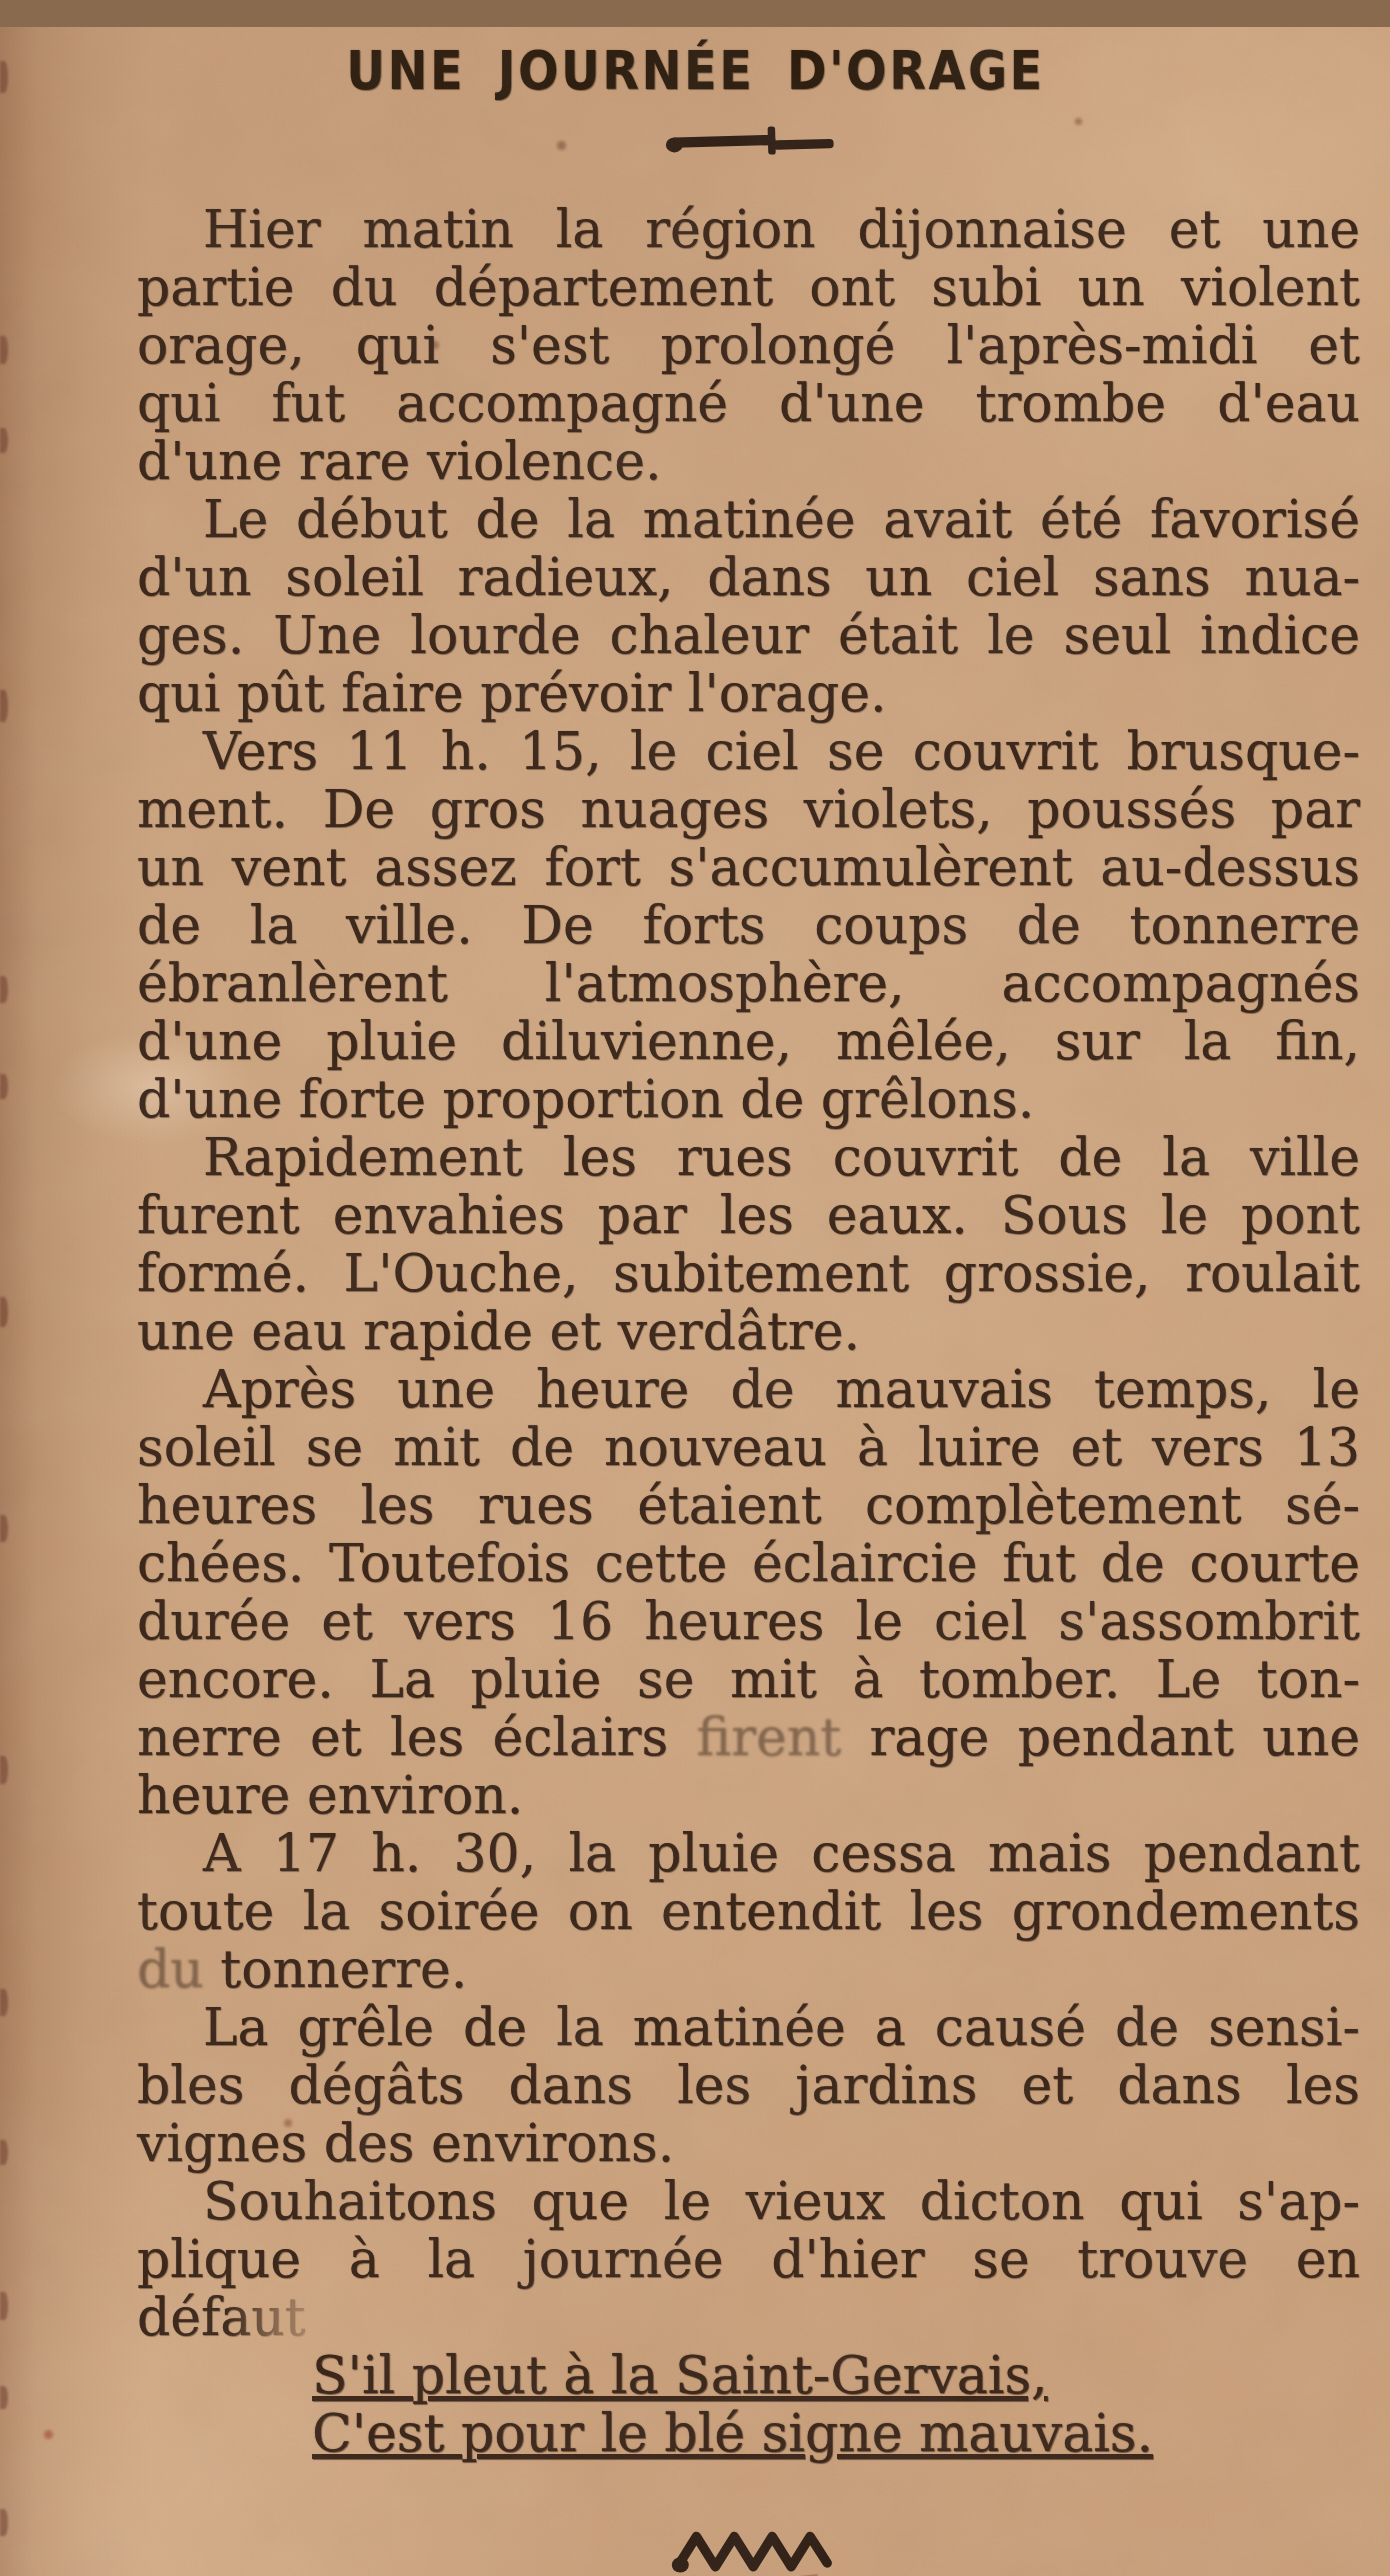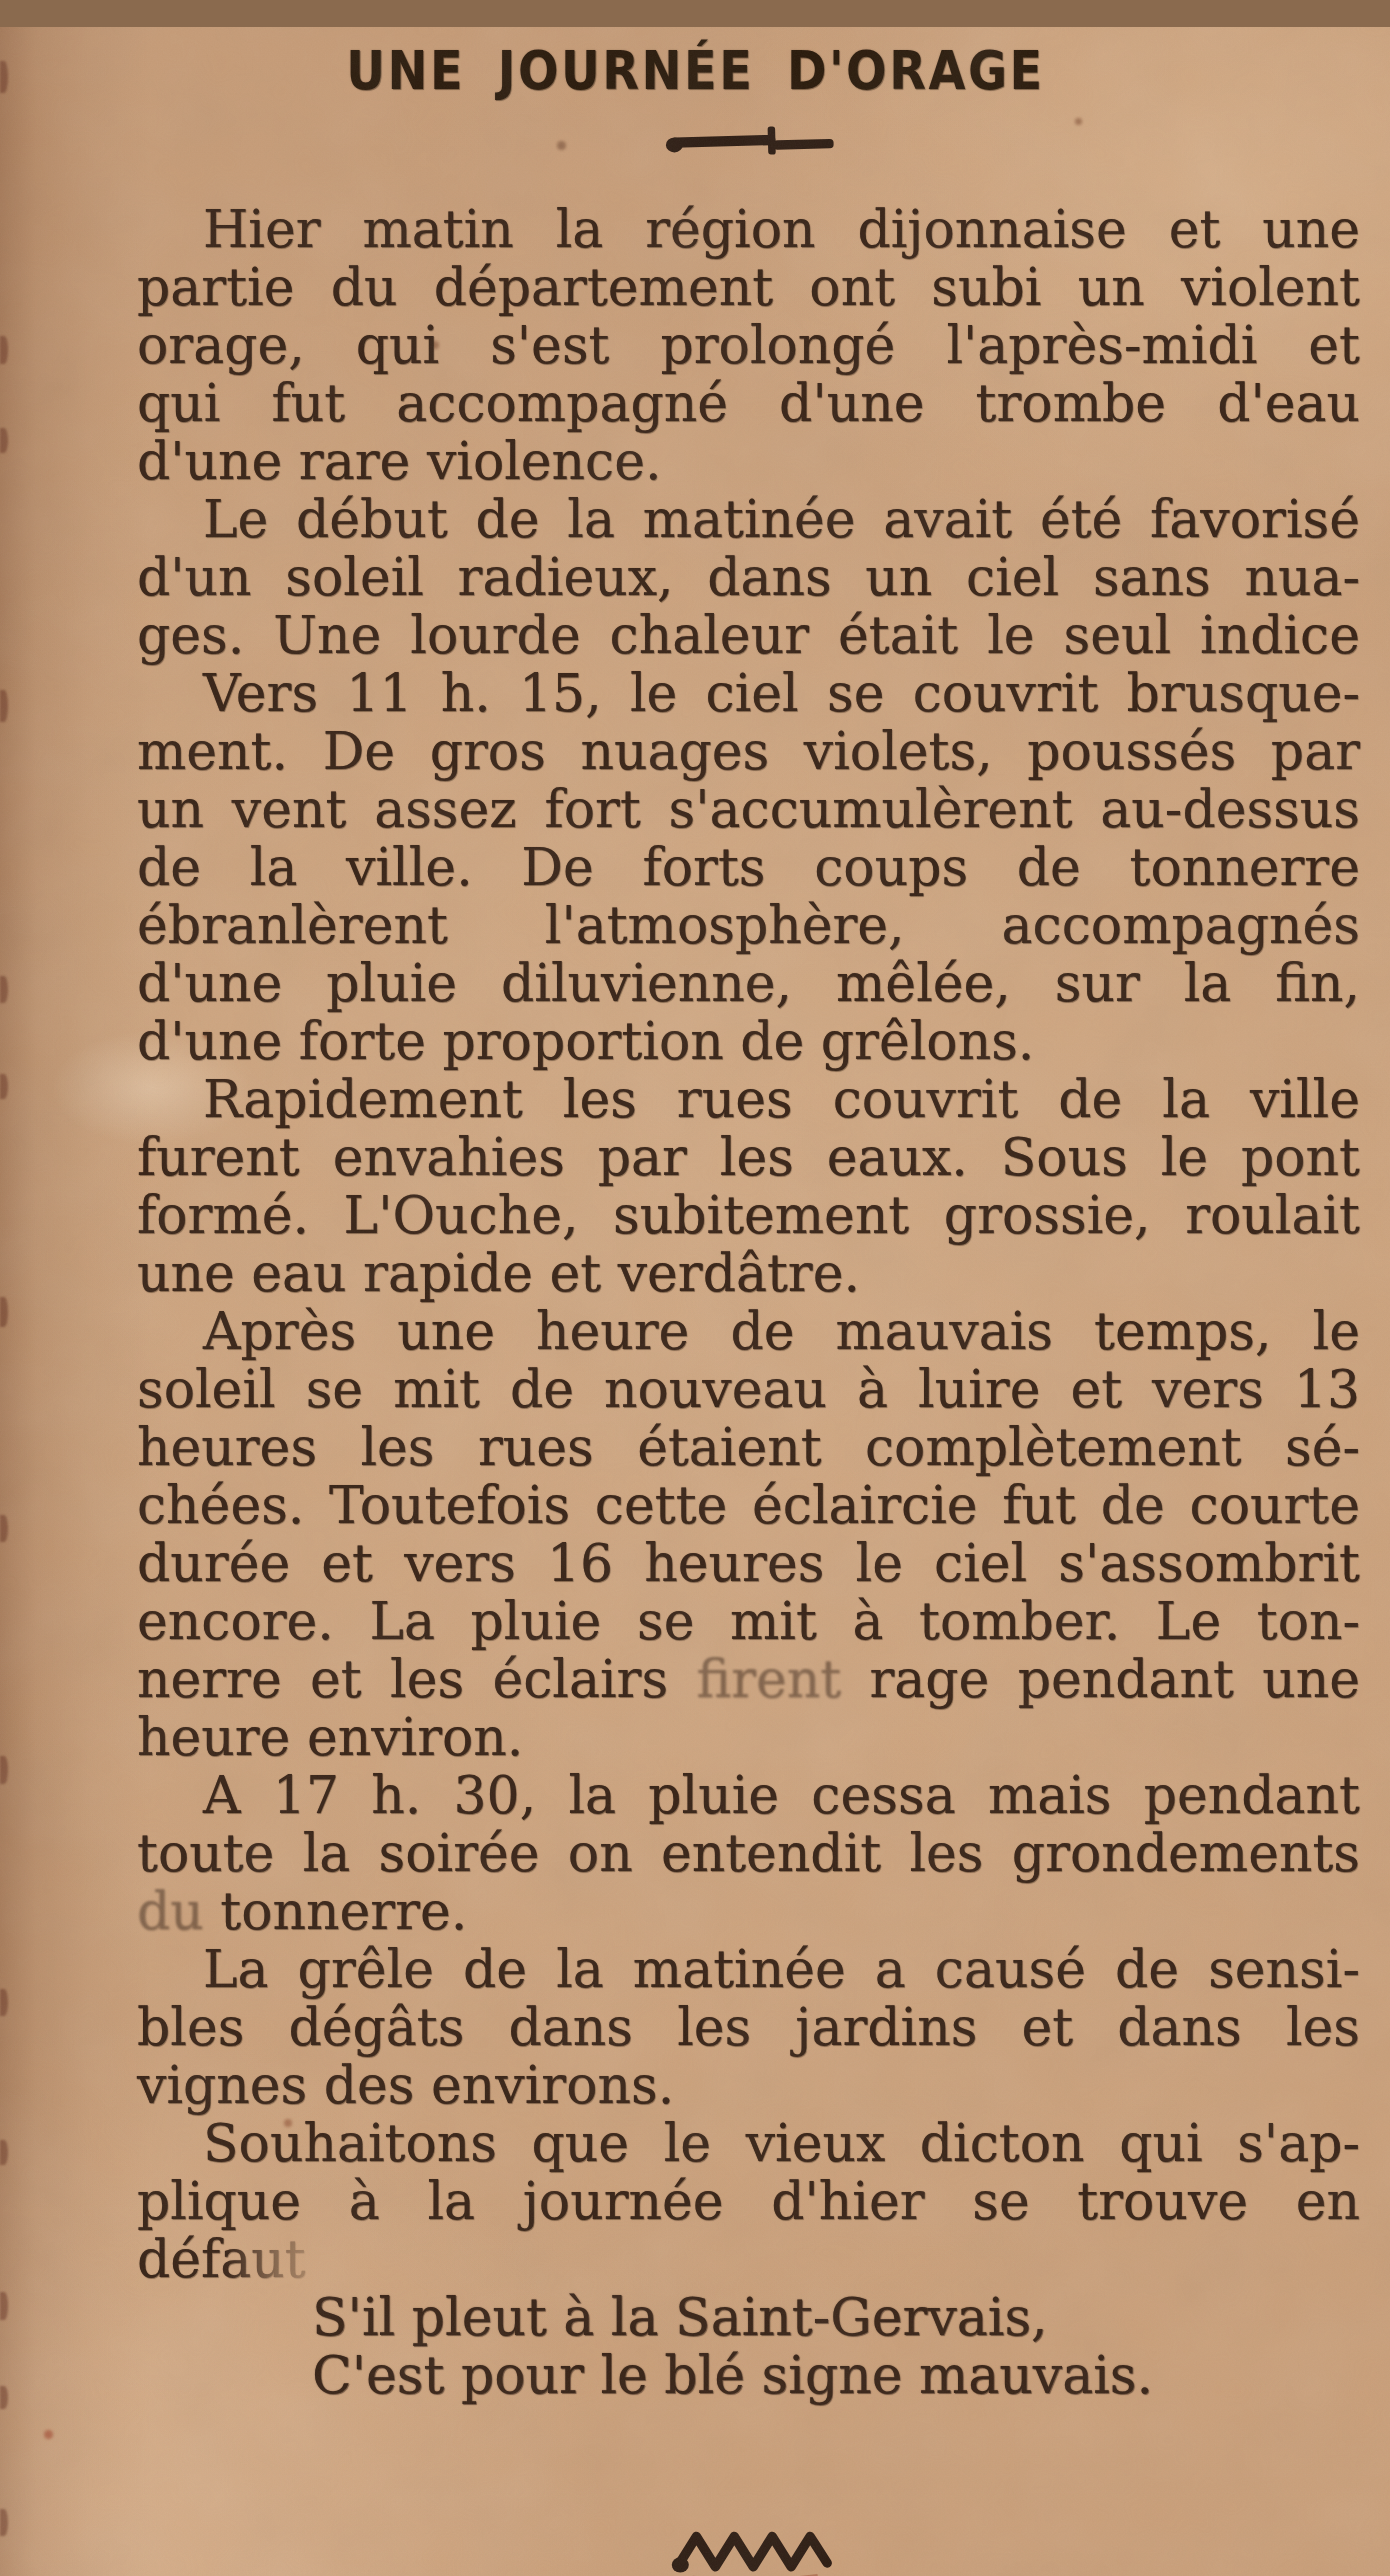--- a/index.html
+++ b/index.html
@@ -30,21 +30,21 @@
   .title-rule{position:absolute;left:663px;top:93px;width:178px;height:42px;}
   .column{
     position:absolute;left:137px;top:173px;width:1223px;
     font-size:52px;line-height:58px;
     color:#362114;
     text-shadow:0.7px 0.9px 0.8px rgba(52,30,16,.45), 0 0 0.9px rgba(52,30,16,.5);
   }
   .line{height:58px;text-align:justify;text-align-last:justify;overflow:visible;}
   .line.indent{text-indent:66px;}
   .line.last{text-align-last:left;}
-  .line.verse{margin-left:175px;text-align:right;text-align-last:left;text-shadow:0.9px 1.1px 0.9px rgba(45,26,14,.55), 0 0 1.4px rgba(45,26,14,.5);}
+  .line.verse{margin-left:175px;text-align:right;text-align-last:left;text-shadow:0.9px 1.1px 0.9px rgba(45,26,14,.55), 0 0 1.4px rgba(45,26,14,.5);text-decoration:underline;}
   .line.fade-end{
     -webkit-mask-image:linear-gradient(90deg,#000 0,#000 90px,rgba(0,0,0,.45) 142px,rgba(0,0,0,.14) 189px,transparent 227px);
             mask-image:linear-gradient(90deg,#000 0,#000 90px,rgba(0,0,0,.45) 142px,rgba(0,0,0,.14) 189px,transparent 227px);
   }
   .faint{opacity:.5;filter:blur(1.1px);}
   .squiggle{position:absolute;left:668px;top:2496px;width:180px;height:61px;}
   .edge-mark{position:absolute;left:0;width:7.6px;border-radius:0 60% 60% 0;background:rgba(94,42,28,.48);filter:blur(0.9px);}
   .speck{position:absolute;border-radius:50%;filter:blur(1.4px);opacity:.55;}
   .scuff{position:absolute;background:radial-gradient(closest-side,rgba(240,219,193,.42),rgba(240,219,193,0));border-radius:50%;}
   .grain{position:absolute;left:0;top:0;width:100%;height:100%;pointer-events:none;}
@@ -96,20 +96,21 @@
 
   <div class="column" id="column">
       <div class="line indent">Hier matin la région dijonnaise et une</div>
       <div class="line">partie du département ont subi un violent</div>
       <div class="line">orage, qui s'est prolongé l'après-midi et</div>
       <div class="line">qui fut accompagné d'une trombe d'eau</div>
       <div class="line last">d'une rare violence.</div>
       <div class="line indent">Le début de la matinée avait été favorisé</div>
       <div class="line">d'un soleil radieux, dans un ciel sans nua-</div>
       <div class="line">ges. Une lourde chaleur était le seul indice</div>
+      <div class="line last">qui pût faire prévoir l'orage.</div>
       <div class="line indent">Vers 11 h. 15, le ciel se couvrit brusque-</div>
       <div class="line">ment. De gros nuages violets, poussés par</div>
       <div class="line">un vent assez fort s'accumulèrent au-dessus</div>
       <div class="line">de la ville. De forts coups de tonnerre</div>
       <div class="line">ébranlèrent l'atmosphère, accompagnés</div>
       <div class="line">d'une pluie diluvienne, mêlée, sur la fin,</div>
       <div class="line last">d'une forte proportion de grêlons.</div>
       <div class="line indent">Rapidement les rues couvrit de la ville</div>
       <div class="line">furent envahies par les eaux. Sous le pont</div>
       <div class="line">formé. L'Ouche, subitement grossie, roulait</div>

